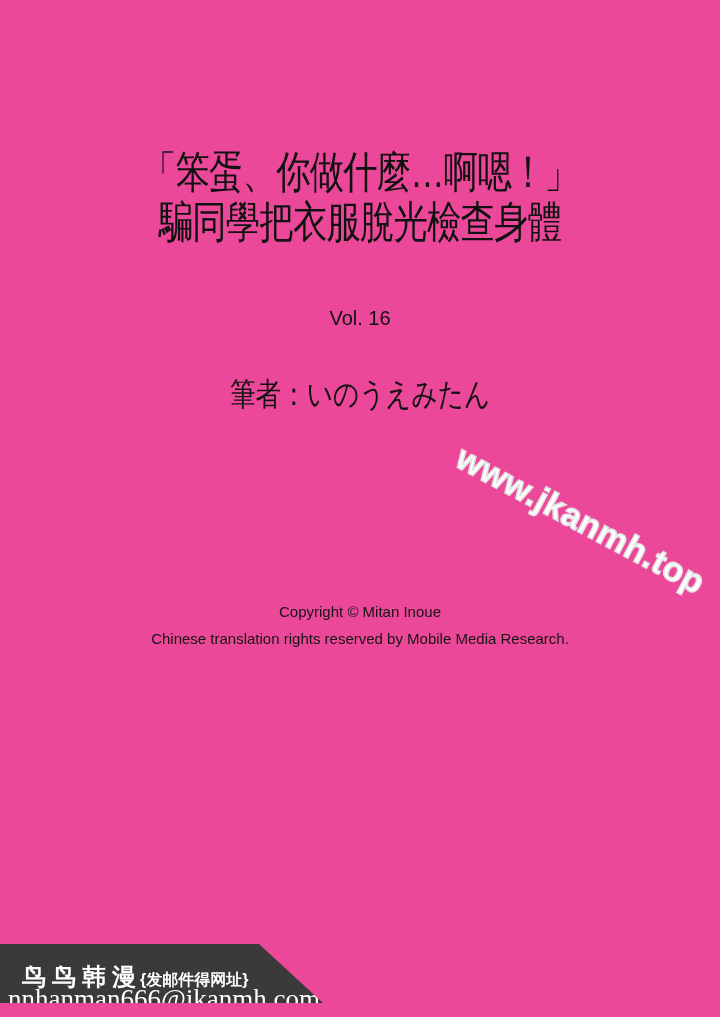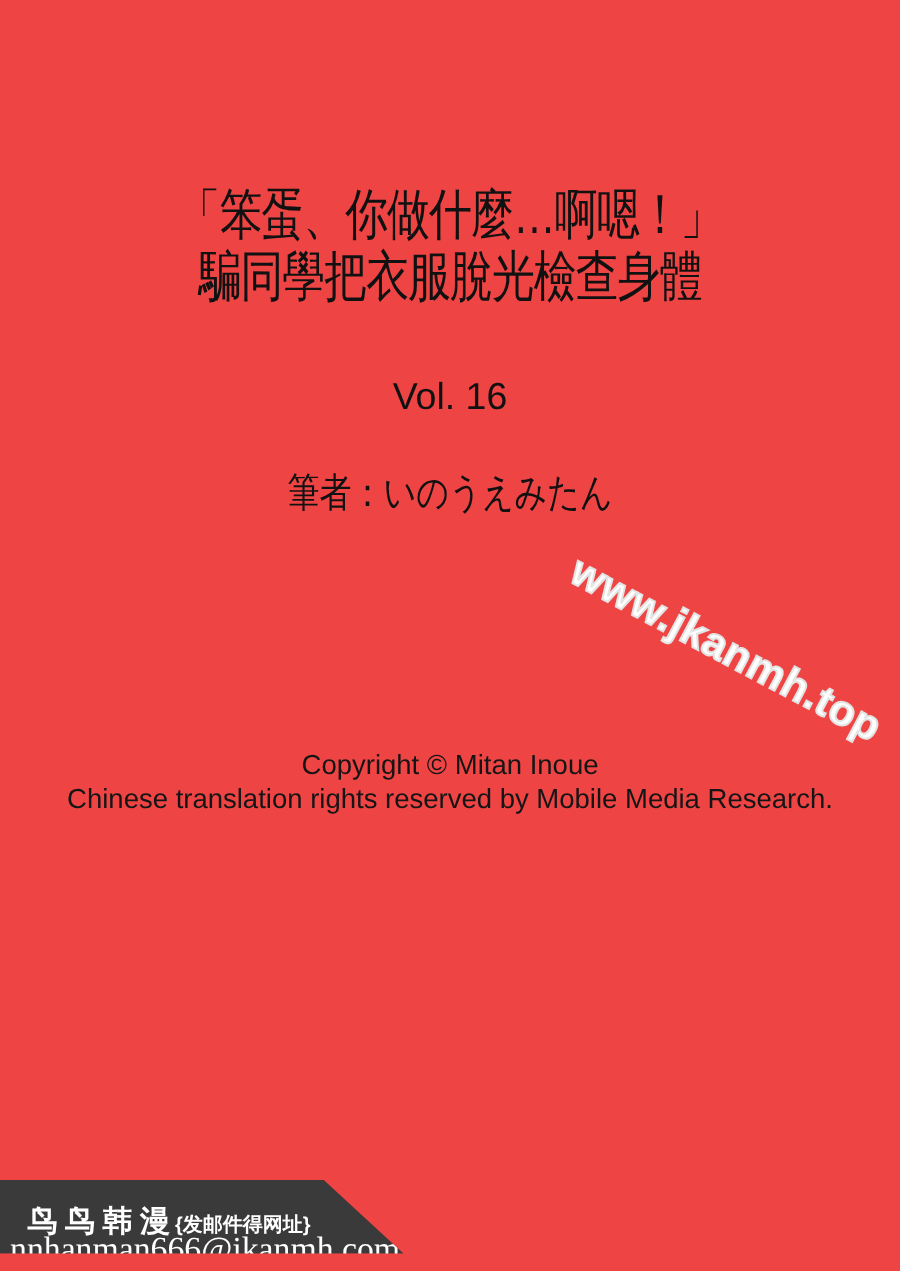--- a/index.html
+++ b/index.html
@@ -1,41 +1,41 @@
 <!DOCTYPE html>
 <html><head>
 <meta charset="utf-8">
 <style>
   html,body { margin:0; padding:0; }
   body { background:#888; }
   .page {
     position:relative; width:720px; height:1017px;
-    background:#ef4444; overflow:hidden; margin:0 auto;
+    background:#ec4899; overflow:hidden; margin:0 auto;
     font-family:"Liberation Sans", sans-serif; color:#111111;
   }
   .abs-center { position:absolute; left:0; width:720px; text-align:center; }
 
   .title-block {
     top:147px; font-size:44px; line-height:50px; font-weight:500;
     letter-spacing:-1px; transform:scaleX(0.78); transform-origin:50% 50%;
     white-space:nowrap;
   }
-  .volume-block { top:300px; font-size:30px; line-height:36px; }
+  .volume-block { top:300px; font-size:20px; line-height:36px; }
   .author-block {
     top:374px; font-size:32px; line-height:40px; font-weight:500;
     transform:scaleX(0.80); transform-origin:50% 50%; white-space:nowrap;
   }
   .watermark {
     position:absolute; left:468px; top:438px;
     transform:rotate(28deg); transform-origin:0 0;
     font-weight:700; font-size:34px; letter-spacing:0.5px;
     color:#ffffff; -webkit-text-stroke:1.6px #e3e3e3;
     white-space:nowrap; user-select:none;
   }
-  .copyright-block { top:598px; font-size:22px; line-height:27px; color:#151515; }
+  .copyright-block { top:598px; font-size:15px; line-height:27px; color:#151515; }
 
   .footer-banner {
     position:absolute; left:0; top:944px; width:340px; height:59px;
     background:#3a3a3a;
     -webkit-clip-path:polygon(0 0, 259px 0, 323px 100%, 0 100%);
     clip-path:polygon(0 0, 259px 0, 323px 100%, 0 100%);
   }
   .footer-brand {
     position:absolute; left:22px; top:17px;
     font-size:24px; font-weight:700; letter-spacing:6px;

